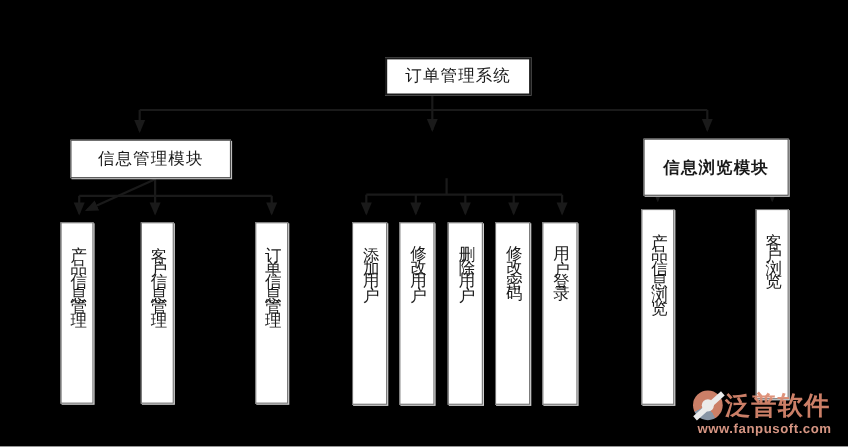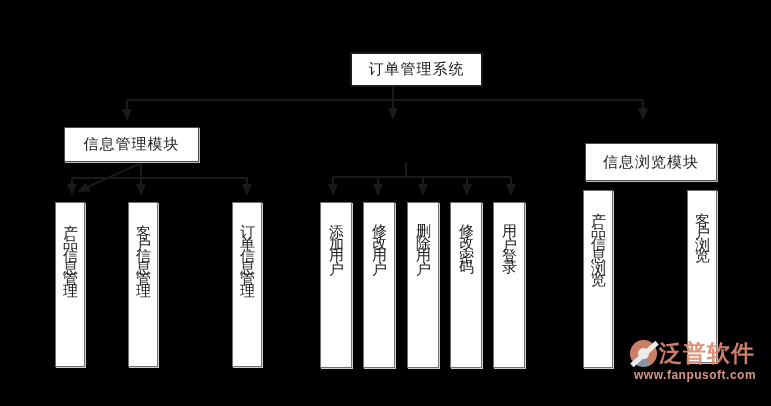--- a/index.html
+++ b/index.html
@@ -28,38 +28,38 @@
   .leaf-node span {
     writing-mode:vertical-lr;
     text-orientation:upright;
     letter-spacing:12px;
     padding-top:9px;
     font-size:15px;
   }
 
   
   #root { left:350px; top:52px;  width:133px; height:35px; }
-  #m0   { left:64px;  top:127px; width:135px; height:35px; }
+  #m0   { left:64px;  top:127px; width:146px; height:35px; }
   #m1   { left:333px; top:127px; width:135px; height:35px; }
-  #m2   { left:585px; top:143px; width:132px; height:38px; }
+  #m2   { left:585px; top:126px; width:132px; height:52px;font-weight:bold; }
 
   #l0 { left:55px;  top:202px; width:30px; height:165px; }
   #l1 { left:128px; top:202px; width:30px; height:165px; }
   #l2 { left:232px; top:202px; width:30px; height:165px; }
   #l3 { left:320px; top:202px; width:32px; height:166px; }
   #l4 { left:363px; top:202px; width:32px; height:166px; }
   #l5 { left:407px; top:202px; width:32px; height:166px; }
   #l6 { left:450px; top:202px; width:32px; height:166px; }
   #l7 { left:493px; top:202px; width:32px; height:166px; }
   #l8 { left:583px; top:190px; width:30px; height:178px; }
   #l9 { left:687px; top:190px; width:30px; height:173px; }
 
   
   .watermark {
-    position:absolute; left:630px; top:340px; width:140px; height:48px;
+    position:absolute; left:630px; top:355px; width:140px; height:48px;
     font-family:"Liberation Sans","DejaVu Sans",sans-serif;
     opacity:0.92;
   }
   .wm-row { display:flex; align-items:center; }
   .logo-icon {
     position:relative; width:27px; height:27px; border-radius:50%;
     background:conic-gradient(from 150deg, #94a2b4 0 95deg, #dd8a70 95deg 360deg);
     margin-right:2px; flex:0 0 auto;
   }
   .logo-icon::before {

